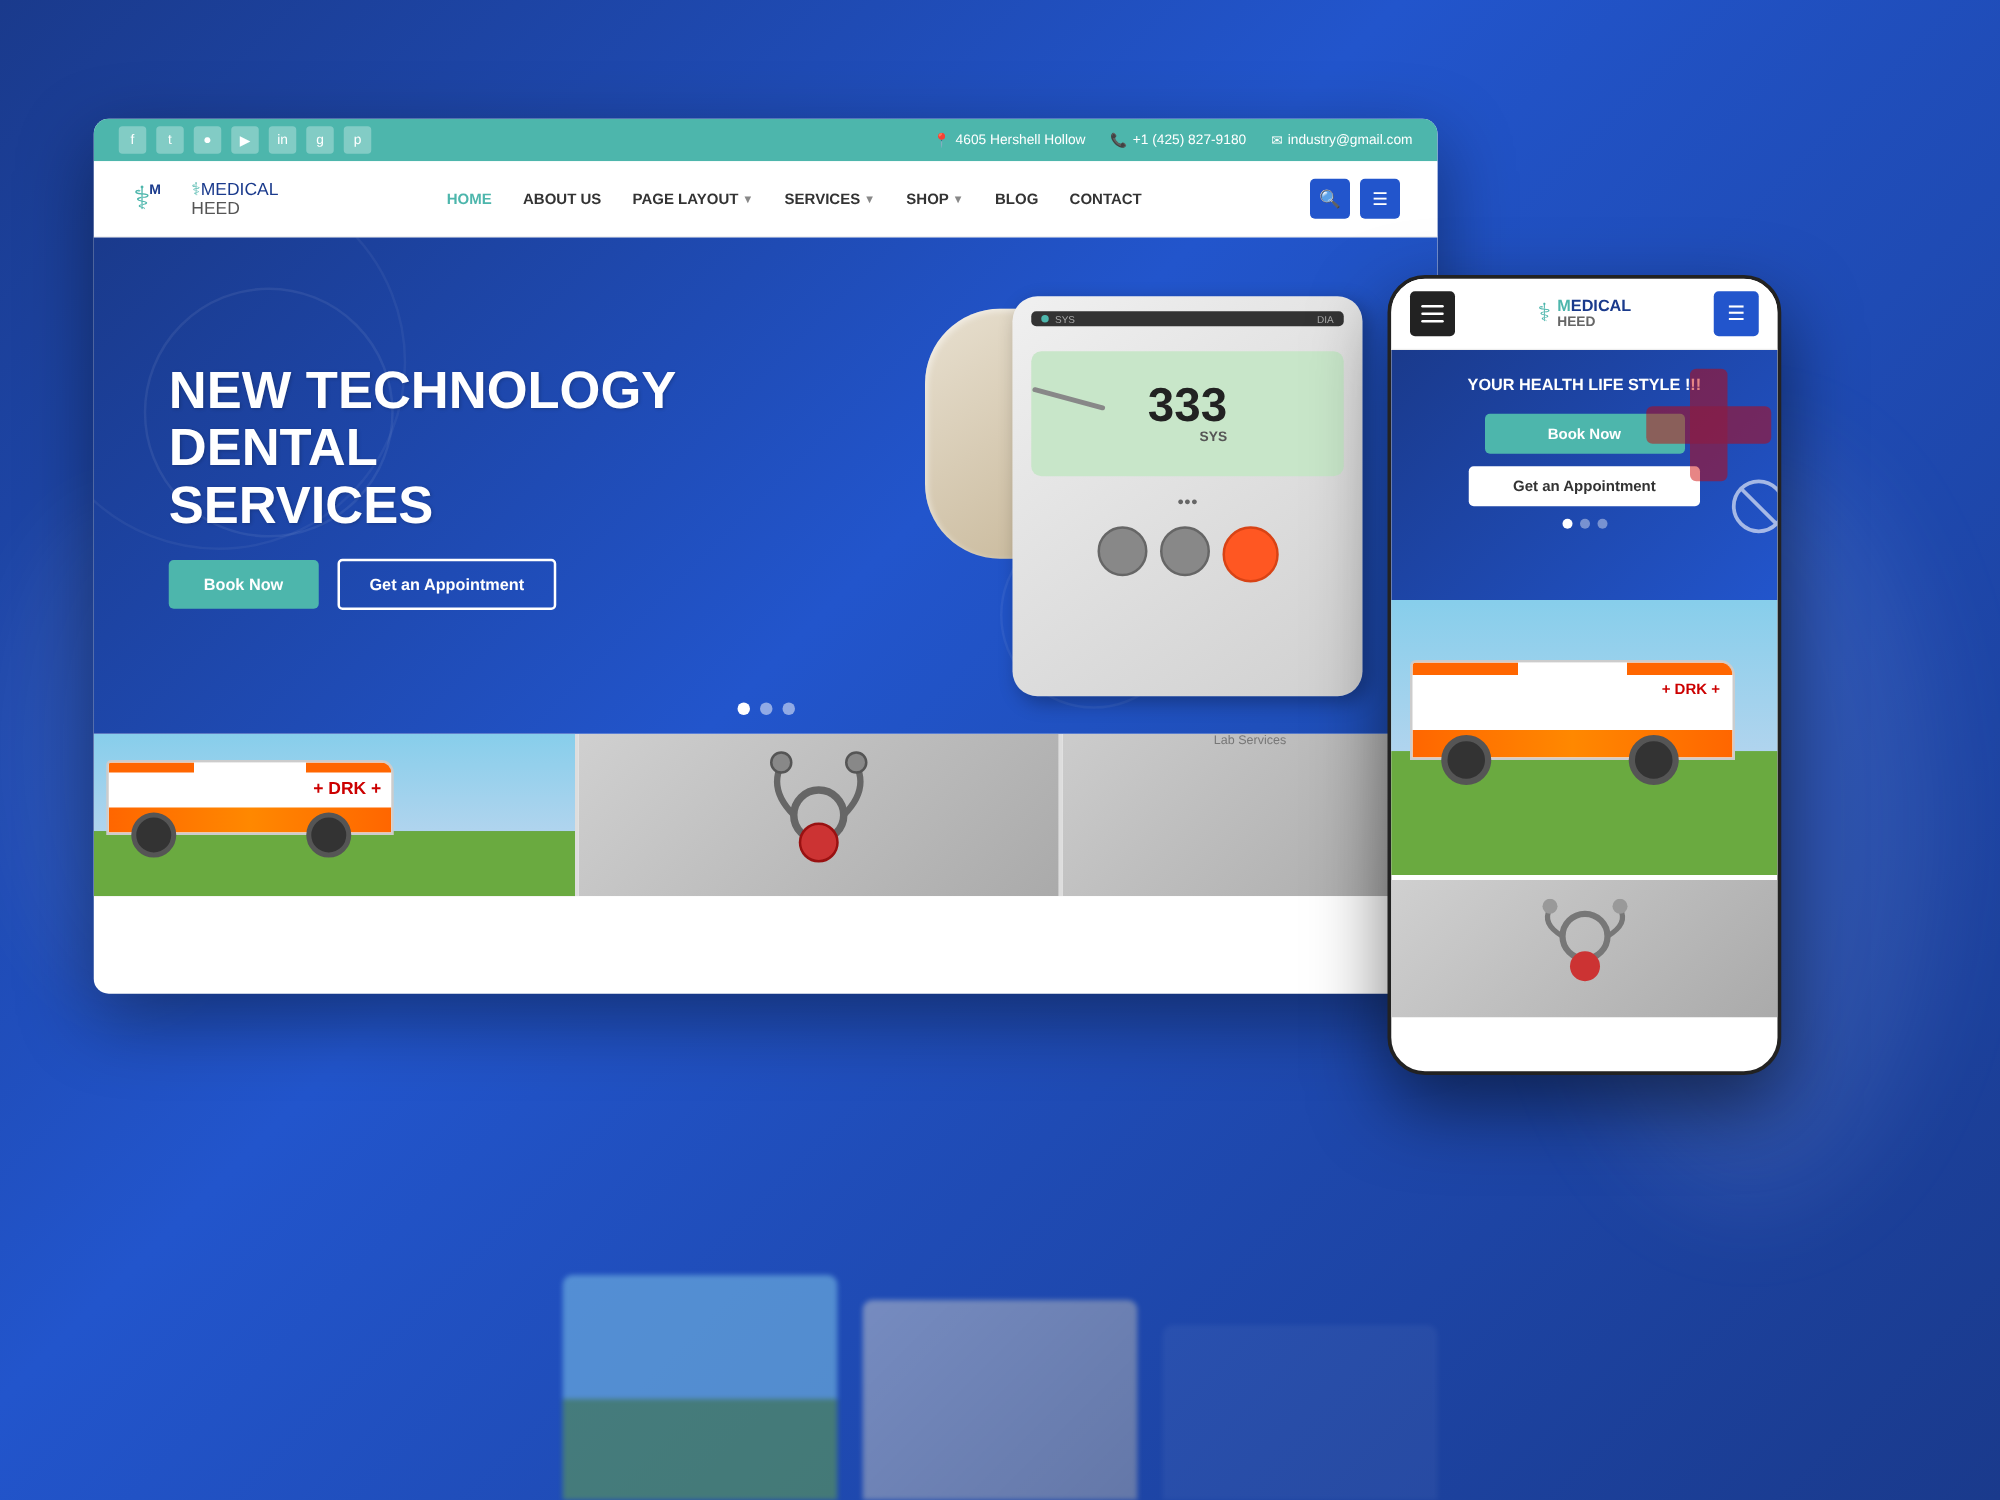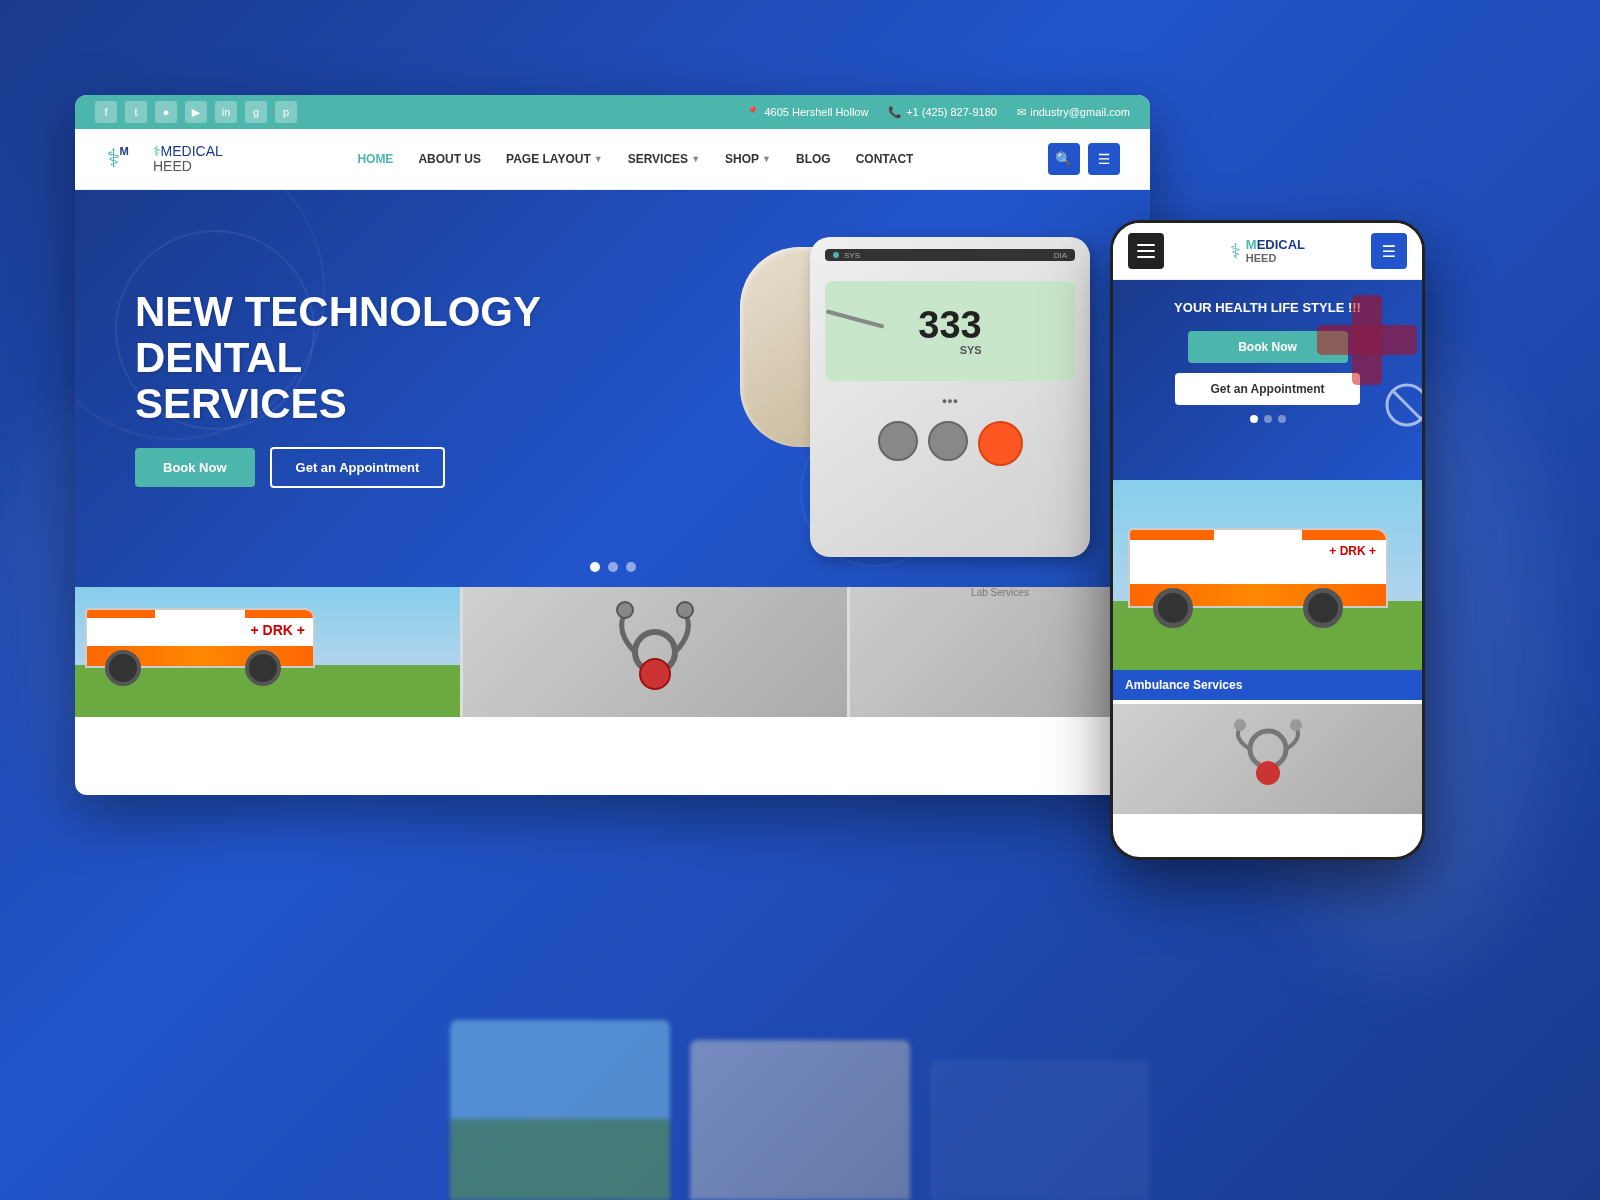--- a/index.html
+++ b/index.html
@@ -659,21 +659,20 @@
       <div style="position:absolute;bottom:0;left:0;right:0;height:45%;background:#6aaa40;"></div>
 
       <div style="position:absolute;bottom:42%;left:15px;width:260px;height:80px;background:#fff;border-radius:5px 12px 0 0;border:2px solid #ccc;overflow:hidden;">
         <div style="height:10px;background:linear-gradient(90deg,#ff6600 33%,#fff 33%,#fff 67%,#ff6600 67%);"></div>
         <div style="position:absolute;top:14px;right:10px;font-weight:bold;font-size:12px;color:#cc0000;">+ DRK +</div>
         <div style="position:absolute;bottom:0;left:0;right:0;height:22px;background:linear-gradient(90deg,#ff6600,#ff8800,#ff6600);"></div>
       </div>
       <div style="position:absolute;bottom:calc(42% - 20px);left:40px;width:40px;height:40px;background:#333;border-radius:50%;border:5px solid #555;"></div>
       <div style="position:absolute;bottom:calc(42% - 20px);left:190px;width:40px;height:40px;background:#333;border-radius:50%;border:5px solid #555;"></div>
     </div>
-    <div class="mobile-card-label">Ambulance Services</div>
   </div>
 
   <div class="mobile-card mobile-card-2" style="height:110px;">
     <div style="width:100%;height:100%;background:linear-gradient(135deg,#d0d0d0,#aaa);display:flex;align-items:center;justify-content:center;">
       <svg width="100" height="80" viewBox="0 0 100 80">
         <ellipse cx="50" cy="30" rx="18" ry="18" fill="none" stroke="#777" stroke-width="5"></ellipse>
         <path d="M32,30 Q15,20 22,8" fill="none" stroke="#777" stroke-width="4"></path>
         <path d="M68,30 Q85,20 78,8" fill="none" stroke="#777" stroke-width="4"></path>
         <circle cx="22" cy="6" r="6" fill="#999"></circle>
         <circle cx="78" cy="6" r="6" fill="#999"></circle>

